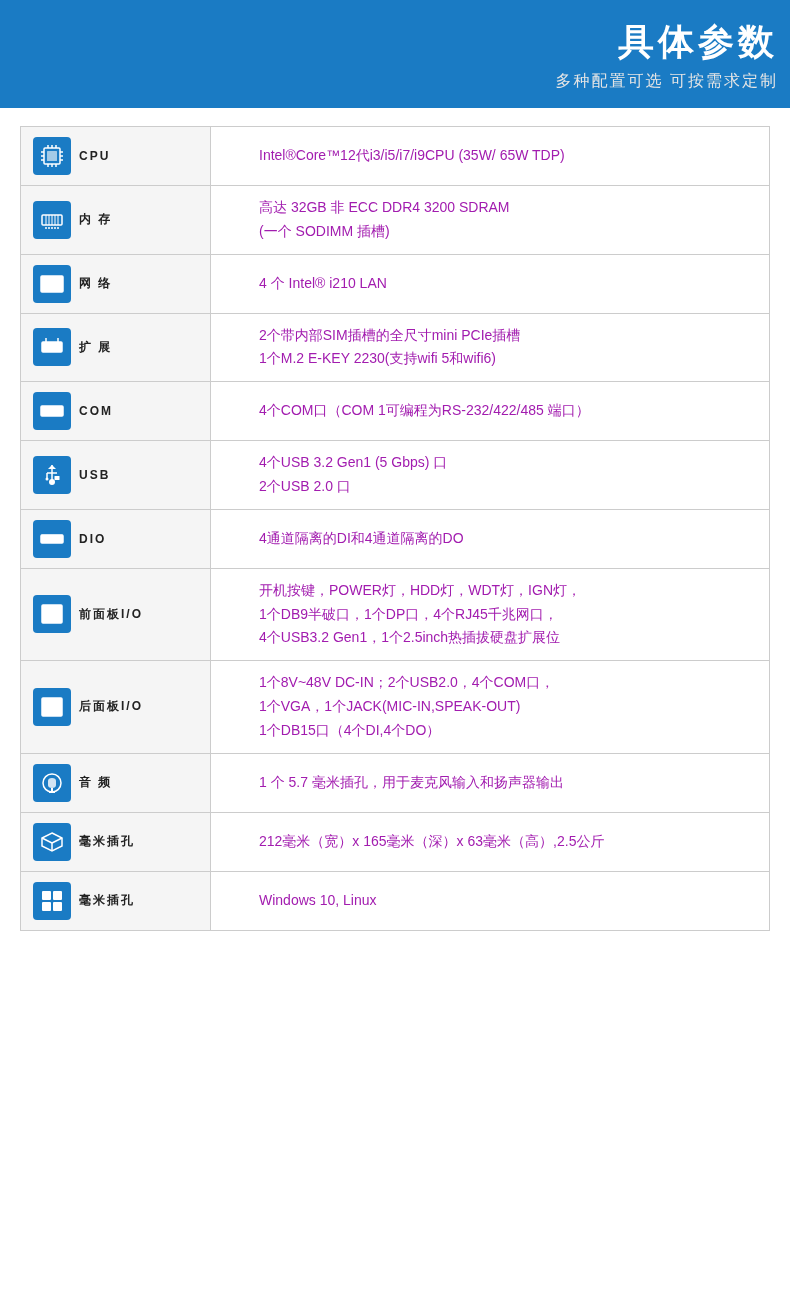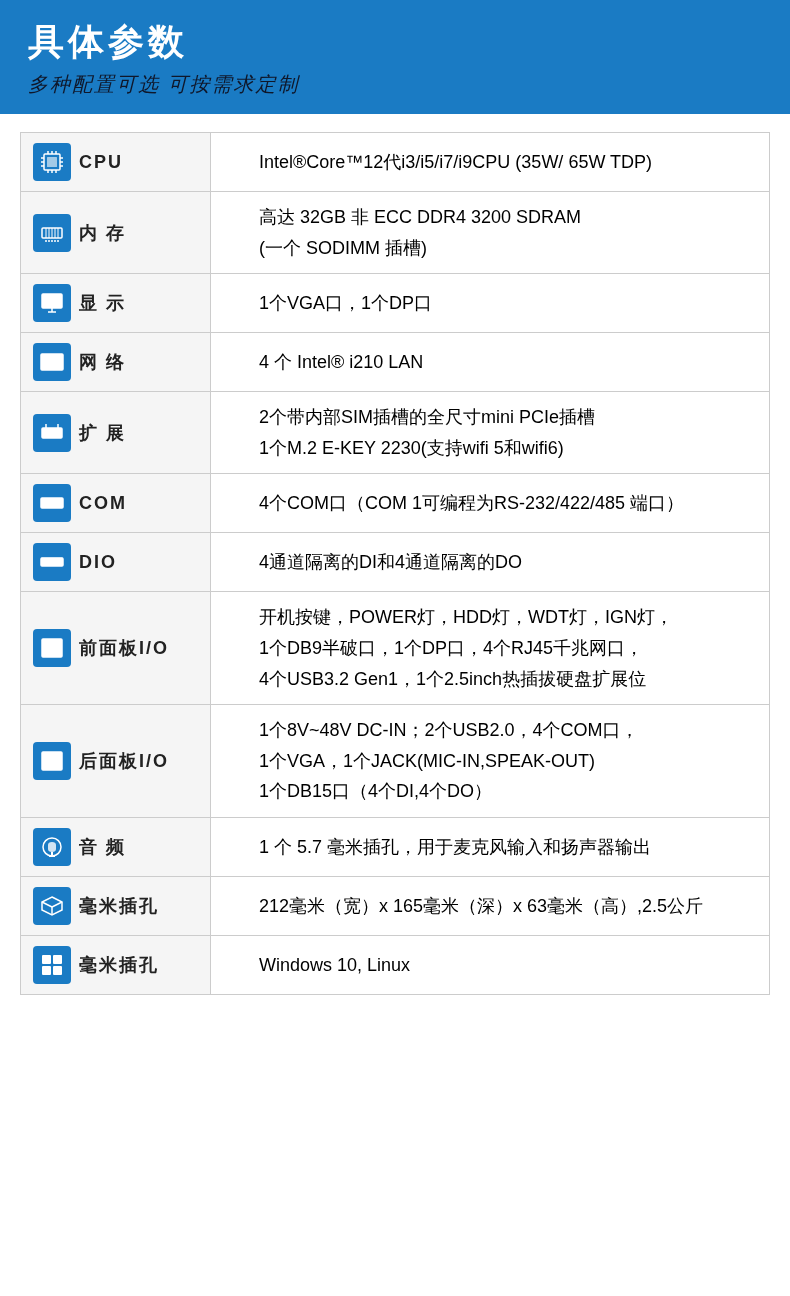--- a/index.html
+++ b/index.html
@@ -10,35 +10,34 @@
       min-height: 1296px;
     }
     .page-wrapper {
       background: #ffffff;
       width: 790px;
       min-height: 1296px;
       padding-bottom: 30px;
     }
     .header {
       background: #1a7bc4;
-      padding: 18px 28px 16px;
-      text-align: left;
+      padding: 18px 12px 16px;
+      text-align: right;
     }
     .header-title {
       color: #ffffff;
       font-size: 36px;
       font-weight: bold;
       letter-spacing: 4px;
       margin-bottom: 4px;
     }
     .header-subtitle {
-      color: #0f172a;
-      font-size: 20px;
+      color: #e5e5e5;
+      font-size: 16px;
       letter-spacing: 2px;
-      font-style: italic;
     }
     .table-container {
       padding: 18px 20px 10px;
     }
     table {
       width: 100%;
       border-collapse: collapse;
       border: 1px solid #cccccc;
     }
     tr {
@@ -70,28 +69,28 @@
       flex-shrink: 0;
       color: white;
       font-size: 18px;
     }
     .icon-box svg {
       width: 24px;
       height: 24px;
       fill: white;
     }
     .label-text {
-      font-size: 18px;
+      font-size: 12px;
       font-weight: bold;
       color: #222222;
       letter-spacing: 2px;
     }
     .value-cell {
-      font-size: 18px;
-      color: #000000;
+      font-size: 14px;
+      color: #a21caf;
       line-height: 1.7;
       padding-left: 48px;
     }
   </style>
 </head>
 <body>
 
 <div class="page-wrapper">
   <div class="header">
     <div class="header-title">具体参数</div>
@@ -148,37 +147,20 @@
         <span class="label-text">内 存</span>
       </div>
     </td>
     <td class="value-cell">高达 32GB 非 ECC DDR4 3200 SDRAM<br>(一个 SODIMM 插槽)</td>
   </tr>
           <tr>
     <td class="label-cell">
       <div class="label-inner">
         <div class="icon-box">
           <svg viewBox="0 0 24 24" fill="none" stroke="white" stroke-width="1.5">
-                    <rect x="2" y="3" width="20" height="14" rx="1"></rect>
-                    <line x1="8" y1="21" x2="16" y2="21"></line>
-                    <line x1="12" y1="17" x2="12" y2="21"></line>
-                    <circle cx="6" cy="10" r="2" fill="white" stroke="none"></circle>
-                    <rect x="11" y="8" width="7" height="4" rx="0.5" fill="white" stroke="none"></rect>
-                  </svg>
-        </div>
-        <span class="label-text">显 示</span>
-      </div>
-    </td>
-    <td class="value-cell">1个VGA口，1个DP口</td>
-  </tr>
-          <tr>
-    <td class="label-cell">
-      <div class="label-inner">
-        <div class="icon-box">
-          <svg viewBox="0 0 24 24" fill="none" stroke="white" stroke-width="1.5">
                     <rect x="1" y="4" width="22" height="16" rx="1"></rect>
                     <line x1="1" y1="9" x2="23" y2="9" stroke="white" stroke-width="1"></line>
                     <line x1="5" y1="4" x2="5" y2="20"></line>
                     <line x1="10" y1="4" x2="10" y2="20"></line>
                     <line x1="15" y1="4" x2="15" y2="20"></line>
                     <line x1="19" y1="4" x2="19" y2="20"></line>
                   </svg>
         </div>
         <span class="label-text">网 络</span>
       </div>
@@ -221,20 +203,40 @@
         <span class="label-text">COM</span>
       </div>
     </td>
     <td class="value-cell">4个COM口（COM 1可编程为RS-232/422/485 端口）</td>
   </tr>
           <tr>
     <td class="label-cell">
       <div class="label-inner">
         <div class="icon-box">
           <svg viewBox="0 0 24 24" fill="none" stroke="white" stroke-width="1.5">
+                    <line x1="12" y1="2" x2="12" y2="18"></line>
+                    <path d="M8 6 L12 2 L16 6" fill="white" stroke="none"></path>
+                    <line x1="7" y1="10" x2="12" y2="10"></line>
+                    <line x1="7" y1="10" x2="7" y2="15"></line>
+                    <circle cx="7" cy="16" r="1.5" fill="white" stroke="none"></circle>
+                    <line x1="17" y1="10" x2="12" y2="10"></line>
+                    <rect x="14.5" y="13" width="5" height="4" rx="0.5" fill="white" stroke="none"></rect>
+                    <circle cx="12" cy="19" r="3" fill="white" stroke="none"></circle>
+                  </svg>
+        </div>
+        <span class="label-text">USB</span>
+      </div>
+    </td>
+    <td class="value-cell">4个USB 3.2 Gen1 (5 Gbps) 口<br>2个USB 2.0 口</td>
+  </tr>
+          <tr>
+    <td class="label-cell">
+      <div class="label-inner">
+        <div class="icon-box">
+          <svg viewBox="0 0 24 24" fill="none" stroke="white" stroke-width="1.5">
                     <rect x="1" y="8" width="22" height="8" rx="1"></rect>
                     <line x1="1" y1="8" x2="23" y2="8" stroke="white" stroke-width="0.5"></line>
                     <rect x="3" y="10" width="3" height="4" rx="0.3" fill="white" stroke="none"></rect>
                     <rect x="8" y="10" width="3" height="4" rx="0.3" fill="white" stroke="none"></rect>
                     <rect x="13" y="10" width="3" height="4" rx="0.3" fill="white" stroke="none"></rect>
                     <rect x="18" y="10" width="3" height="4" rx="0.3" fill="white" stroke="none"></rect>
                   </svg>
         </div>
         <span class="label-text">DIO</span>
       </div>

